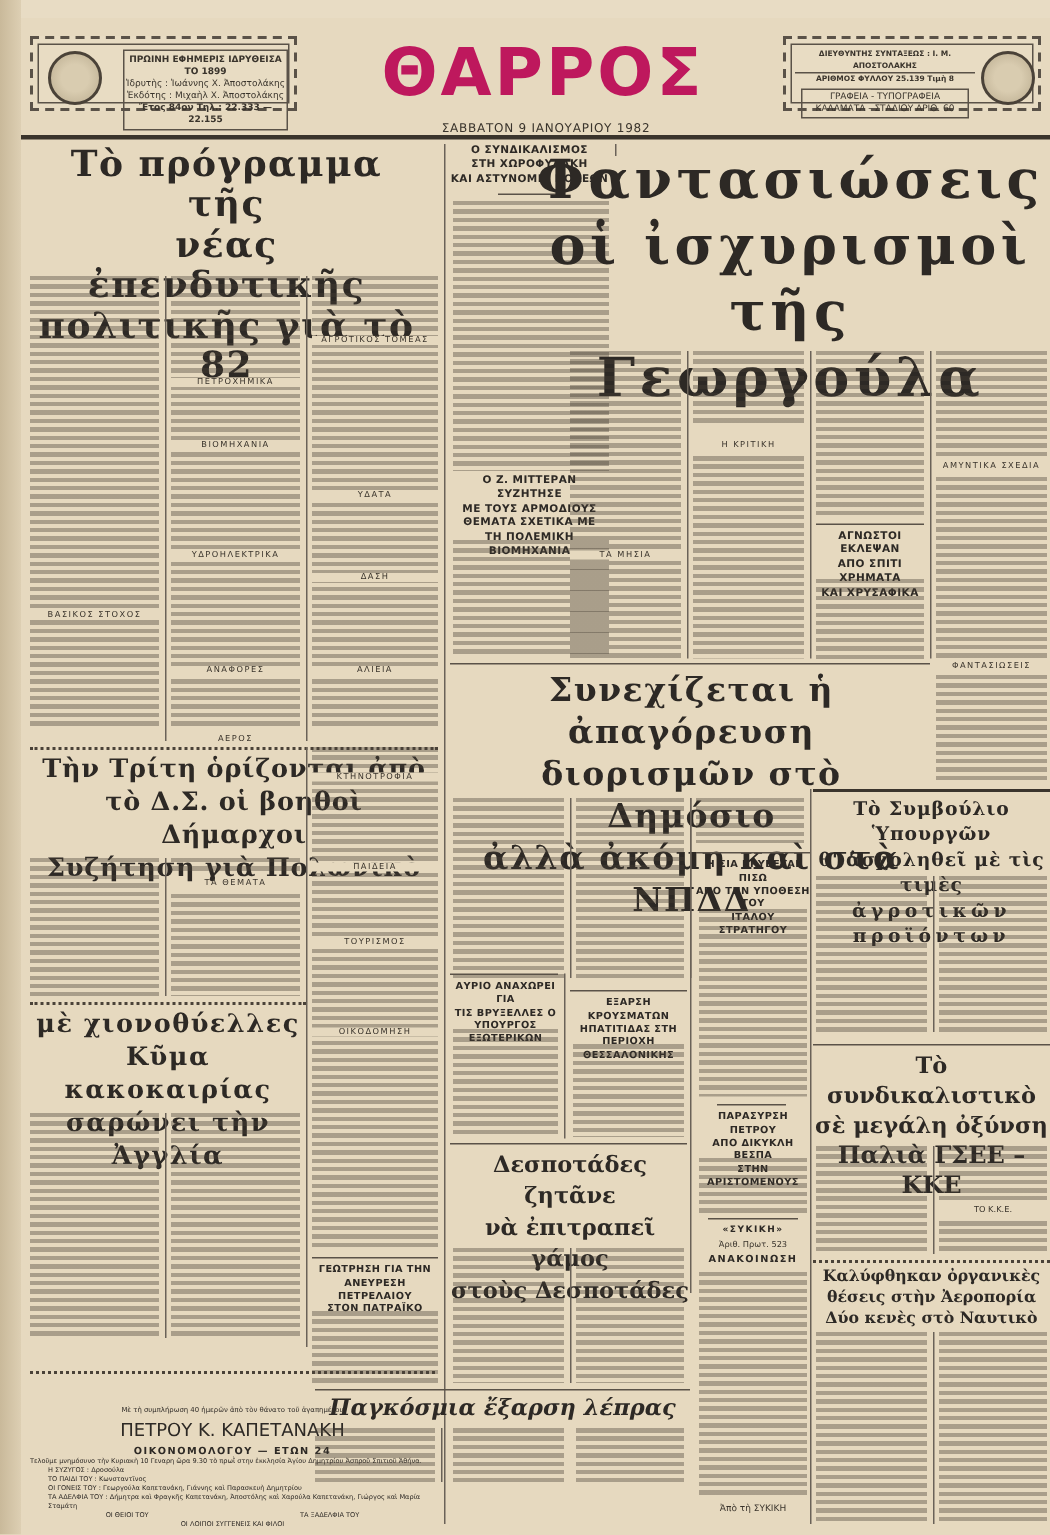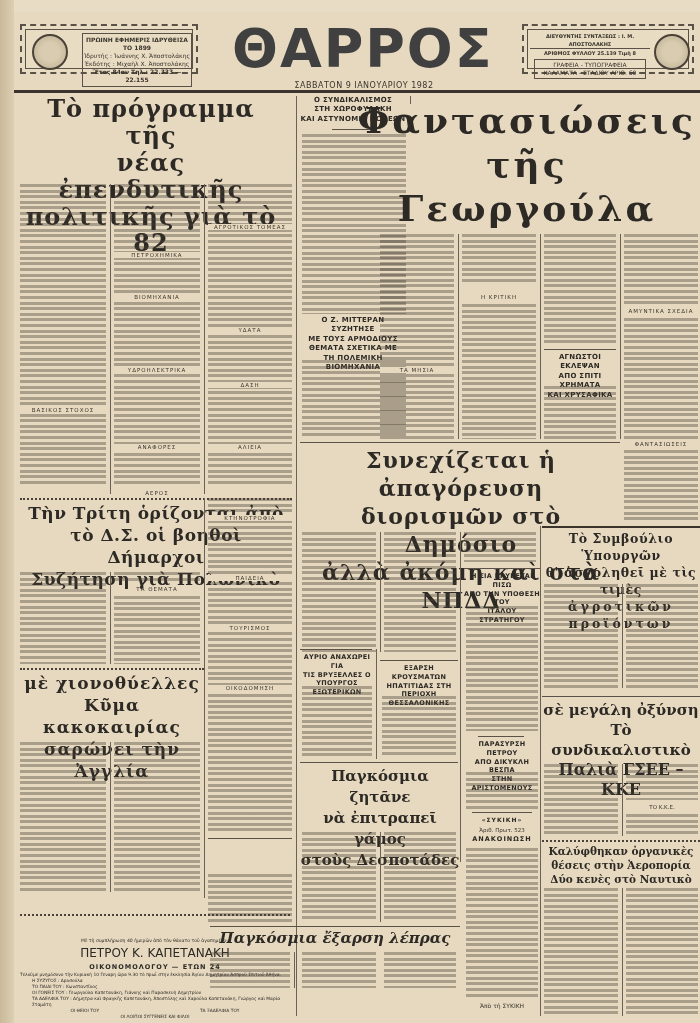--- a/index.html
+++ b/index.html
@@ -25,22 +25,22 @@
     background: #e8dcc3;
   }
   .mast-inner { border: 1px solid #5a5248; width: 100%; height: 100%; position: relative; }
   .coin {
     position: absolute; border-radius: 50%; border: 2px solid #4a4238;
     background: radial-gradient(circle, #d9ccb0 40%, #b9ab8e 100%);
   }
   .tiny { font-family: "DejaVu Sans", sans-serif; font-size: 6px; line-height: 8px; color: #3a342c; text-align: center; font-weight: bold; }
   .title {
     position: absolute; left: 218px; top: 6px; width: 260px; text-align: center;
-    font-family: "DejaVu Sans", sans-serif; font-weight: bold; font-size: 54px;
-    letter-spacing: 2px; color: #404040; line-height: 62px;
+    font-family: "DejaVu Sans", sans-serif; font-weight: bold; font-size: 44px;
+    letter-spacing: 2px; color: #be185d; line-height: 62px;
   }
   .dateline {
     position: absolute; left: 230px; top: 69px; width: 240px; text-align: center;
     font-family: "DejaVu Sans", sans-serif; font-size: 8px; color: #3a342c; letter-spacing: 0.5px;
   }
   .rule-thick { position: absolute; height: 3px; background: #3a342c; }
   .rule-thin { position: absolute; height: 1px; background: #5a5248; }
   .vrule { position: absolute; width: 1px; background: #6a6258; }
   .dotted { position: absolute; height: 0; border-top: 2px dotted #4a4238; }
   .hl {
@@ -134,20 +134,21 @@
     <div>ΜΕ ΤΟΥΣ ΑΡΜΟΔΙΟΥΣ</div>
     <div>ΘΕΜΑΤΑ ΣΧΕΤΙΚΑ ΜΕ</div>
     <div>ΤΗ ΠΟΛΕΜΙΚΗ ΒΙΟΜΗΧΑΝΙΑ</div>
   </div>
   <div class="text" style="left:288px;top:348px;width:104px;height:76px;"></div>
 
   <div class="vrule" style="left:396px;top:84px;height:8px;"></div>
 
   <div class="hl" style="left:340px;top:86px;width:346px;font-size:36px;letter-spacing:3px;line-height:44px;">
     <div>Φαντασιώσεις</div>
+    <div>οἱ ἰσχυρισμοὶ</div>
     <div>τῆς Γεωργούλα</div>
   </div>
   <div class="text" style="left:366px;top:222px;width:74px;height:205px;"></div>
   <div class="vrule" style="left:444px;top:222px;height:205px;"></div>
   <div class="text" style="left:448px;top:222px;width:74px;height:50px;"></div>
   <div class="sub" style="left:448px;top:282px;width:74px;">Η ΚΡΙΤΙΚΗ</div>
   <div class="text" style="left:448px;top:292px;width:74px;height:135px;"></div>
   <div class="sub" style="left:366px;top:355px;width:74px;background:#e6d9bf;">ΤΑ ΜΗΣΙΑ</div>
   <div class="vrule" style="left:526px;top:222px;height:205px;"></div>
   <div class="text" style="left:530px;top:222px;width:72px;height:112px;"></div>
@@ -201,20 +202,25 @@
     <div>μὲ χιονοθύελλες</div>
     <div>Κῦμα κακοκαιρίας</div>
     <div>σαρώνει τὴν Ἀγγλία</div>
   </div>
   <div class="text" style="left:6px;top:730px;width:86px;height:150px;"></div>
   <div class="vrule" style="left:96px;top:730px;height:150px;"></div>
   <div class="text" style="left:100px;top:730px;width:86px;height:150px;"></div>
   <div class="vrule" style="left:190px;top:486px;height:400px;"></div>
 
   <div class="rule-thin" style="left:194px;top:826px;width:84px;"></div>
+  <div class="hl-sans" style="left:194px;top:830px;width:84px;font-size:6.5px;">
+    <div>ΓΕΩΤΡΗΣΗ ΓΙΑ ΤΗΝ</div>
+    <div>ΑΝΕΥΡΕΣΗ ΠΕΤΡΕΛΑΙΟΥ</div>
+    <div>ΣΤΟΝ ΠΑΤΡΑΪΚΟ</div>
+  </div>
   <div class="text" style="left:194px;top:862px;width:84px;height:50px;"></div>
 
   <div class="dotted" style="left:6px;top:902px;width:270px;"></div>
   <div class="mnimo" style="left:6px;top:926px;width:270px;font-size:4.6px;">Μὲ τὴ συμπλήρωση 40 ἡμερῶν ἀπὸ τὸν θάνατο τοῦ ἀγαπημένου</div>
   <div class="mnimo" style="left:6px;top:934px;width:270px;font-size:12px;">ΠΕΤΡΟΥ Κ. ΚΑΠΕΤΑΝΑΚΗ</div>
   <div class="mnimo" style="left:6px;top:951px;width:270px;font-size:6.5px;font-weight:bold;letter-spacing:1px;">ΟΙΚΟΝΟΜΟΛΟΓΟΥ — ΕΤΩΝ 24</div>
   <div class="abs" style="left:6px;top:960px;width:270px;font-family:'DejaVu Sans',sans-serif;font-size:4.4px;line-height:6px;color:#2d2925;">
     <div>Τελοῦμε μνημόσυνο τὴν Κυριακὴ 10 Γεναρη ὥρα 9.30 τὸ πρωῒ στην ἐκκλησία Ἁγίου Δημητρίου Ἀσπροῦ Σπιτιοῦ Ἀθήνα.</div>
     <div style="padding-left:12px;">Η ΣΥΖΥΓΟΣ : Δροσούλα</div>
     <div style="padding-left:12px;">ΤΟ ΠΑΙΔΙ ΤΟΥ : Κωνσταντῖνος</div>
@@ -263,21 +269,21 @@
   <div class="text" style="left:452px;top:760px;width:72px;height:38px;"></div>
   <div class="rule-thin" style="left:458px;top:800px;width:60px;"></div>
   <div class="hl-sans" style="left:450px;top:804px;width:76px;font-size:6px;letter-spacing:1px;">«ΣΥΚΙΚΗ»</div>
   <div class="sub" style="left:450px;top:815px;width:76px;letter-spacing:0;">Ἀριθ. Πρωτ. 523</div>
   <div class="hl-sans" style="left:450px;top:823px;width:76px;font-size:6.5px;letter-spacing:1px;">ΑΝΑΚΟΙΝΩΣΗ</div>
   <div class="text" style="left:452px;top:836px;width:72px;height:150px;"></div>
   <div class="sub" style="left:452px;top:990px;width:72px;letter-spacing:0;font-size:6px;">Ἀπὸ τὴ ΣΥΚΙΚΗ</div>
 
   <div class="rule-thin" style="left:286px;top:750px;width:158px;"></div>
   <div class="hl" style="left:286px;top:754px;width:160px;font-size:15px;line-height:21px;">
-    <div>Παγκόσμια ζητᾶνε</div>
+    <div>Δεσποτάδες ζητᾶνε</div>
     <div>νὰ ἐπιτραπεῖ γάμος</div>
     <div>στοὺς Δεσποτάδες</div>
   </div>
   <div class="text" style="left:288px;top:820px;width:74px;height:90px;"></div>
   <div class="vrule" style="left:366px;top:820px;height:90px;"></div>
   <div class="text" style="left:370px;top:820px;width:72px;height:90px;"></div>
 
   <div class="rule-thin" style="left:196px;top:914px;width:250px;"></div>
   <div class="hl" style="left:196px;top:918px;width:250px;font-size:15px;font-style:italic;font-weight:bold;">Παγκόσμια ἔξαρση λέπρας</div>
   <div class="text" style="left:196px;top:940px;width:80px;height:36px;"></div>
@@ -290,22 +296,22 @@
     <div>Τὸ Συμβούλιο Ὑπουργῶν</div>
     <div>θ' ἀσχοληθεῖ μὲ τὶς τιμὲς</div>
     <div style="letter-spacing:3px;">ἀγροτικῶν προϊόντων</div>
   </div>
   <div class="text" style="left:530px;top:572px;width:74px;height:104px;"></div>
   <div class="vrule" style="left:608px;top:572px;height:104px;"></div>
   <div class="text" style="left:612px;top:572px;width:72px;height:104px;"></div>
 
   <div class="rule-thin" style="left:528px;top:684px;width:158px;"></div>
   <div class="hl" style="left:528px;top:688px;width:158px;font-size:15px;line-height:20px;">
+    <div>Τὸ συνδικαλιστικὸ</div>
     <div>σὲ μεγάλη ὀξύνση</div>
-    <div>Τὸ συνδικαλιστικὸ</div>
     <div style="font-size:16px;">Παλιὰ ΓΣΕΕ – ΚΚΕ</div>
   </div>
   <div class="text" style="left:530px;top:752px;width:74px;height:72px;"></div>
   <div class="vrule" style="left:608px;top:752px;height:72px;"></div>
   <div class="text" style="left:612px;top:752px;width:72px;height:36px;"></div>
   <div class="sub" style="left:612px;top:792px;width:72px;letter-spacing:0;">ΤΟ Κ.Κ.Ε.</div>
   <div class="text" style="left:612px;top:802px;width:72px;height:22px;"></div>
 
   <div class="dotted" style="left:528px;top:828px;width:158px;"></div>
   <div class="hl" style="left:528px;top:832px;width:158px;font-size:10.5px;line-height:14px;">

